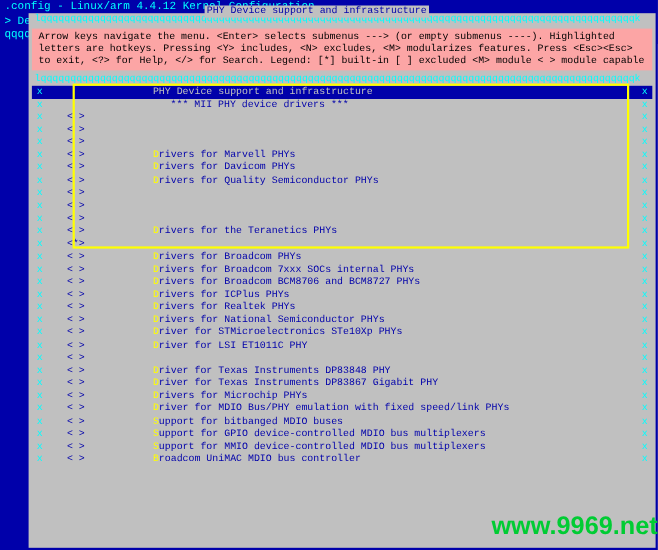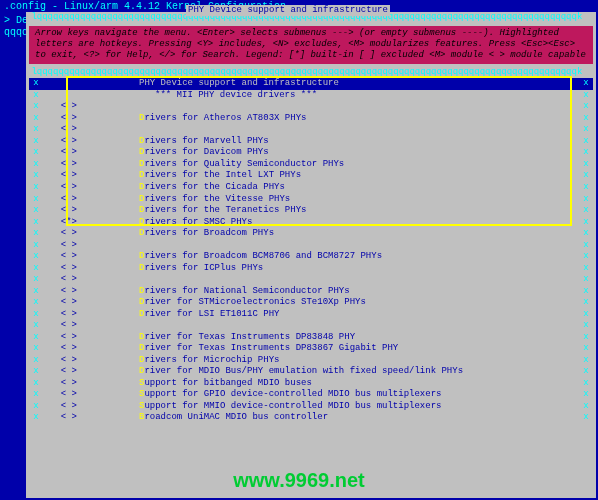--- a/index.html
+++ b/index.html
@@ -26,26 +26,25 @@
     position: absolute;
     top: -7px;
     left: 160px;
     color: #0000aa;
     background: #c0c0c0;
     padding: 0 2px;
     font-size: 9px;
   }
   .help {
     color: #000;
-    background: #be185d;
+    background: #fca5a5;
     padding: 2px 6px;
     font-size: 9px;
     line-height: 1.25;
     margin: 3px;
-    font-style: italic;
   }
   .qline { color:#00ffff; letter-spacing:0; white-space:nowrap; overflow:hidden; font-size:9px; }
   .listwrap { background:#c0c0c0; margin:0 3px; padding:1px 0 2px 0; }
   .row {
     display: flex;
     align-items: center;
     color: #0000aa;
     font-size: 9px;
     line-height: 1.28;
     white-space: nowrap;
@@ -62,22 +61,22 @@
     top: 64px;
     left: 40px;
     width: 506px;
     height: 150px;
     pointer-events:none;
   }
   .watermark {
     position:absolute;
     bottom:8px;
     left:0; right:0;
-    text-align:center;
-    font-size:20px;
+    text-align:right;
+    font-size:23px;
     font-weight:bold;
     color:#00cc33;
     font-family: Arial, sans-serif;
   }
   .outerpad { background:#c0c0c0; position:absolute; top:12px; left:2px; right:2px; bottom:2px;margin-left:24px; }
 </style>
 </head>
 <body>
 
 <div class="titlebar">.config - Linux/arm 4.4.12 Kernel Configuration</div>
@@ -109,21 +108,20 @@
       <div class="row">
         <span class="x">x</span>
         <span class="mark">&lt; &gt;</span>
         <span class="pad"></span>
         <span class="x" style="margin-left: auto;">x</span>
       </div>
       <div class="row">
         <span class="x">x</span>
         <span class="mark">&lt; &gt;</span>
         <span class="pad"></span>
-        <span><span class="hot">D</span>rivers for Atheros AT803X PHYs</span>
         <span class="x" style="margin-left: auto;">x</span>
       </div>
       <div class="row">
         <span class="x">x</span>
         <span class="mark">&lt; &gt;</span>
         <span class="pad"></span>
         <span class="x" style="margin-left: auto;">x</span>
       </div>
       <div class="row">
         <span class="x">x</span>
@@ -143,82 +141,80 @@
         <span class="x">x</span>
         <span class="mark">&lt; &gt;</span>
         <span class="pad"></span>
         <span><span class="hot">D</span>rivers for Quality Semiconductor PHYs</span>
         <span class="x" style="margin-left: auto;">x</span>
       </div>
       <div class="row">
         <span class="x">x</span>
         <span class="mark">&lt; &gt;</span>
         <span class="pad"></span>
-        <span><span class="hot">D</span>rivers for the Intel LXT PHYs</span>
-        <span class="x" style="margin-left: auto;">x</span>
-      </div>
-      <div class="row">
-        <span class="x">x</span>
-        <span class="mark">&lt; &gt;</span>
-        <span class="pad"></span>
-        <span><span class="hot">D</span>rivers for the Cicada PHYs</span>
-        <span class="x" style="margin-left: auto;">x</span>
-      </div>
-      <div class="row">
-        <span class="x">x</span>
-        <span class="mark">&lt; &gt;</span>
-        <span class="pad"></span>
-        <span><span class="hot">D</span>rivers for the Vitesse PHYs</span>
+        <span class="x" style="margin-left: auto;">x</span>
+      </div>
+      <div class="row">
+        <span class="x">x</span>
+        <span class="mark">&lt; &gt;</span>
+        <span class="pad"></span>
+        <span class="x" style="margin-left: auto;">x</span>
+      </div>
+      <div class="row">
+        <span class="x">x</span>
+        <span class="mark">&lt; &gt;</span>
+        <span class="pad"></span>
         <span class="x" style="margin-left: auto;">x</span>
       </div>
       <div class="row">
         <span class="x">x</span>
         <span class="mark">&lt; &gt;</span>
         <span class="pad"></span>
         <span><span class="hot">D</span>rivers for the Teranetics PHYs</span>
         <span class="x" style="margin-left: auto;">x</span>
       </div>
       <div class="row">
         <span class="x">x</span>
         <span class="mark">&lt;*&gt;</span>
         <span class="pad"></span>
-        <span><span class="hot">D</span>rivers for SMSC PHYs</span>
         <span class="x" style="margin-left: auto;">x</span>
       </div>
       <div class="row">
         <span class="x">x</span>
         <span class="mark">&lt; &gt;</span>
         <span class="pad"></span>
         <span><span class="hot">D</span>rivers for Broadcom PHYs</span>
         <span class="x" style="margin-left: auto;">x</span>
       </div>
       <div class="row">
         <span class="x">x</span>
         <span class="mark">&lt; &gt;</span>
         <span class="pad"></span>
+        <span><span class="hot">D</span>rivers for Broadcom 7xxx SOCs internal PHYs</span>
         <span class="x" style="margin-left: auto;">x</span>
       </div>
       <div class="row">
         <span class="x">x</span>
         <span class="mark">&lt; &gt;</span>
         <span class="pad"></span>
         <span><span class="hot">D</span>rivers for Broadcom BCM8706 and BCM8727 PHYs</span>
         <span class="x" style="margin-left: auto;">x</span>
       </div>
       <div class="row">
         <span class="x">x</span>
         <span class="mark">&lt; &gt;</span>
         <span class="pad"></span>
         <span><span class="hot">D</span>rivers for ICPlus PHYs</span>
         <span class="x" style="margin-left: auto;">x</span>
       </div>
       <div class="row">
         <span class="x">x</span>
         <span class="mark">&lt; &gt;</span>
         <span class="pad"></span>
+        <span><span class="hot">D</span>rivers for Realtek PHYs</span>
         <span class="x" style="margin-left: auto;">x</span>
       </div>
       <div class="row">
         <span class="x">x</span>
         <span class="mark">&lt; &gt;</span>
         <span class="pad"></span>
         <span><span class="hot">D</span>rivers for National Semiconductor PHYs</span>
         <span class="x" style="margin-left: auto;">x</span>
       </div>
       <div class="row">

